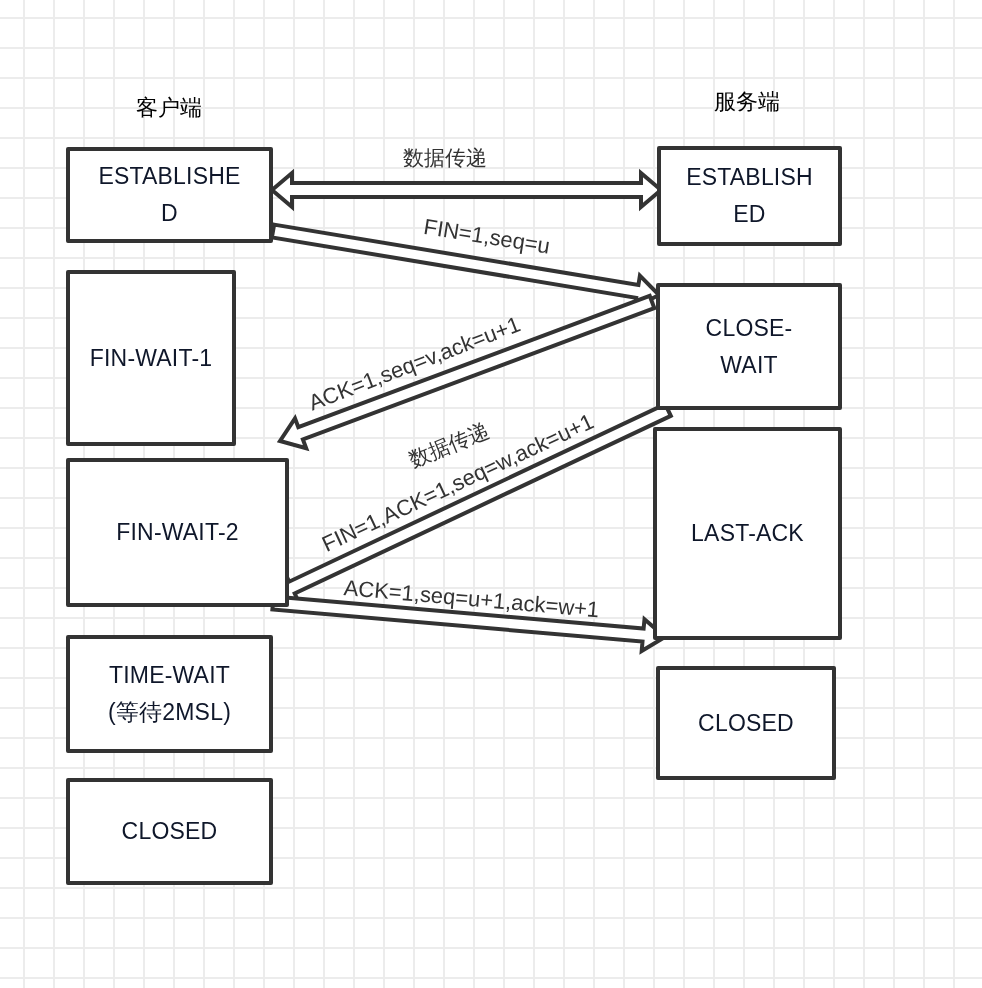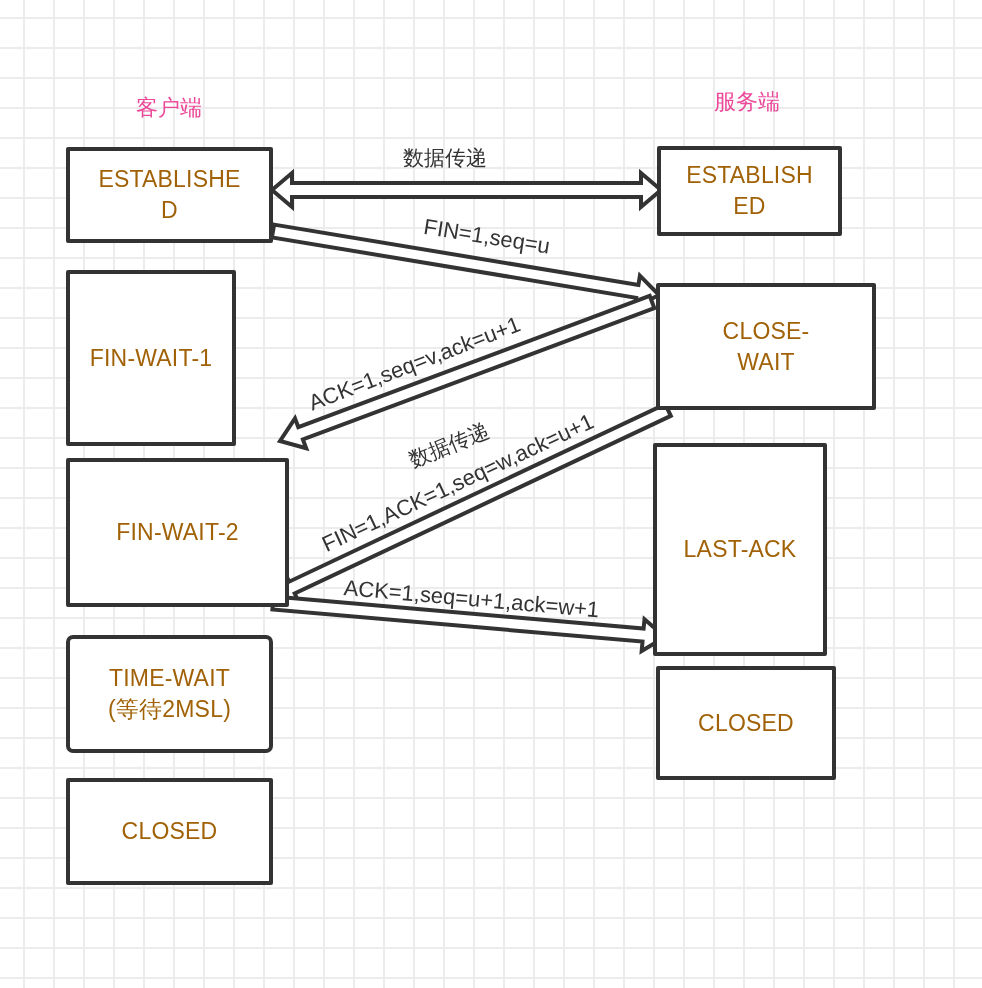--- a/index.html
+++ b/index.html
@@ -8,31 +8,31 @@
     background-color: #ffffff;
     background-image:
       linear-gradient(to right, #ececec 2px, transparent 2px),
       linear-gradient(to bottom, #ececec 2px, transparent 2px);
     background-size: 30px 30px;
     background-position: 23px 17px;
     font-family: "DejaVu Sans", "Liberation Sans", sans-serif;
     color: #333333;
   }
   .col-title {
-    position: absolute; font-size: 22px; color: #ec4899; white-space: nowrap;
+    position: absolute; font-size: 22px; color: #000000; white-space: nowrap;
     transform: translateX(-50%);
   }
   .box {
     position: absolute; box-sizing: border-box;
     border: 4px solid #333333; background: #ffffff; border-radius: 2px;
     display: flex; align-items: center; justify-content: center; text-align: center;
   }
   .box span {
-    font-family: "Liberation Sans", sans-serif; font-size: 23px; line-height: 31px;
-    color: #a16207; white-space: pre-line; letter-spacing: 0.2px;
+    font-family: "Liberation Sans", sans-serif; font-size: 23px; line-height: 37px;
+    color: #0f172a; white-space: pre-line; letter-spacing: 0.2px;
   }
   svg#arrows { position: absolute; left: 0; top: 0; }
   .lbl {
     position: absolute; font-family: "Liberation Sans", sans-serif; font-size: 22px;
     color: #333; white-space: nowrap; transform-origin: 0 0;
   }
   .lbl-cn { font-family: "DejaVu Sans", sans-serif; font-size: 21px; }
 </style>
 </head>
 <body>
@@ -51,37 +51,37 @@
 <div class="box" style="left:66px; top:147px; width:207px; height:96px;">
   <span>ESTABLISHE
 D</span>
 </div>
 <div class="box" style="left:66px; top:270px; width:170px; height:176px;">
   <span>FIN-WAIT-1</span>
 </div>
 <div class="box" style="left:66px; top:458px; width:223px; height:149px;">
   <span>FIN-WAIT-2</span>
 </div>
-<div class="box" style="left:66px; top:635px; width:207px; height:118px;border-radius:7px;">
+<div class="box" style="left:66px; top:635px; width:207px; height:118px;">
   <span>TIME-WAIT
 (等待2MSL)</span>
 </div>
 <div class="box" style="left:66px; top:778px; width:207px; height:107px;">
   <span>CLOSED</span>
 </div>
 
-<div class="box" style="left:657px; top:146px; width:185px; height:90px;">
+<div class="box" style="left:657px; top:146px; width:185px; height:100px;">
   <span>ESTABLISH
 ED</span>
 </div>
-<div class="box" style="left:656px; top:283px; width:220px; height:127px;">
+<div class="box" style="left:656px; top:283px; width:186px; height:127px;">
   <span>CLOSE-
 WAIT</span>
 </div>
-<div class="box" style="left:653px; top:427px; width:174px; height:213px;margin-top:16px;">
+<div class="box" style="left:653px; top:427px; width:189px; height:213px;">
   <span>LAST-ACK</span>
 </div>
 <div class="box" style="left:656px; top:666px; width:180px; height:114px;">
   <span>CLOSED</span>
 </div>
 
 <div class="lbl lbl-cn" style="left:403px; top:144px;">数据传递</div>
 <div class="lbl" style="left:426px; top:214px; transform:rotate(9deg);">FIN=1,seq=u</div>
 <div class="lbl" style="left:305px; top:392px; transform:rotate(-21deg);">ACK=1,seq=v,ack=u+1</div>
 <div class="lbl lbl-cn" style="left:405px; top:448px; transform:rotate(-22deg);">数据传递</div>

